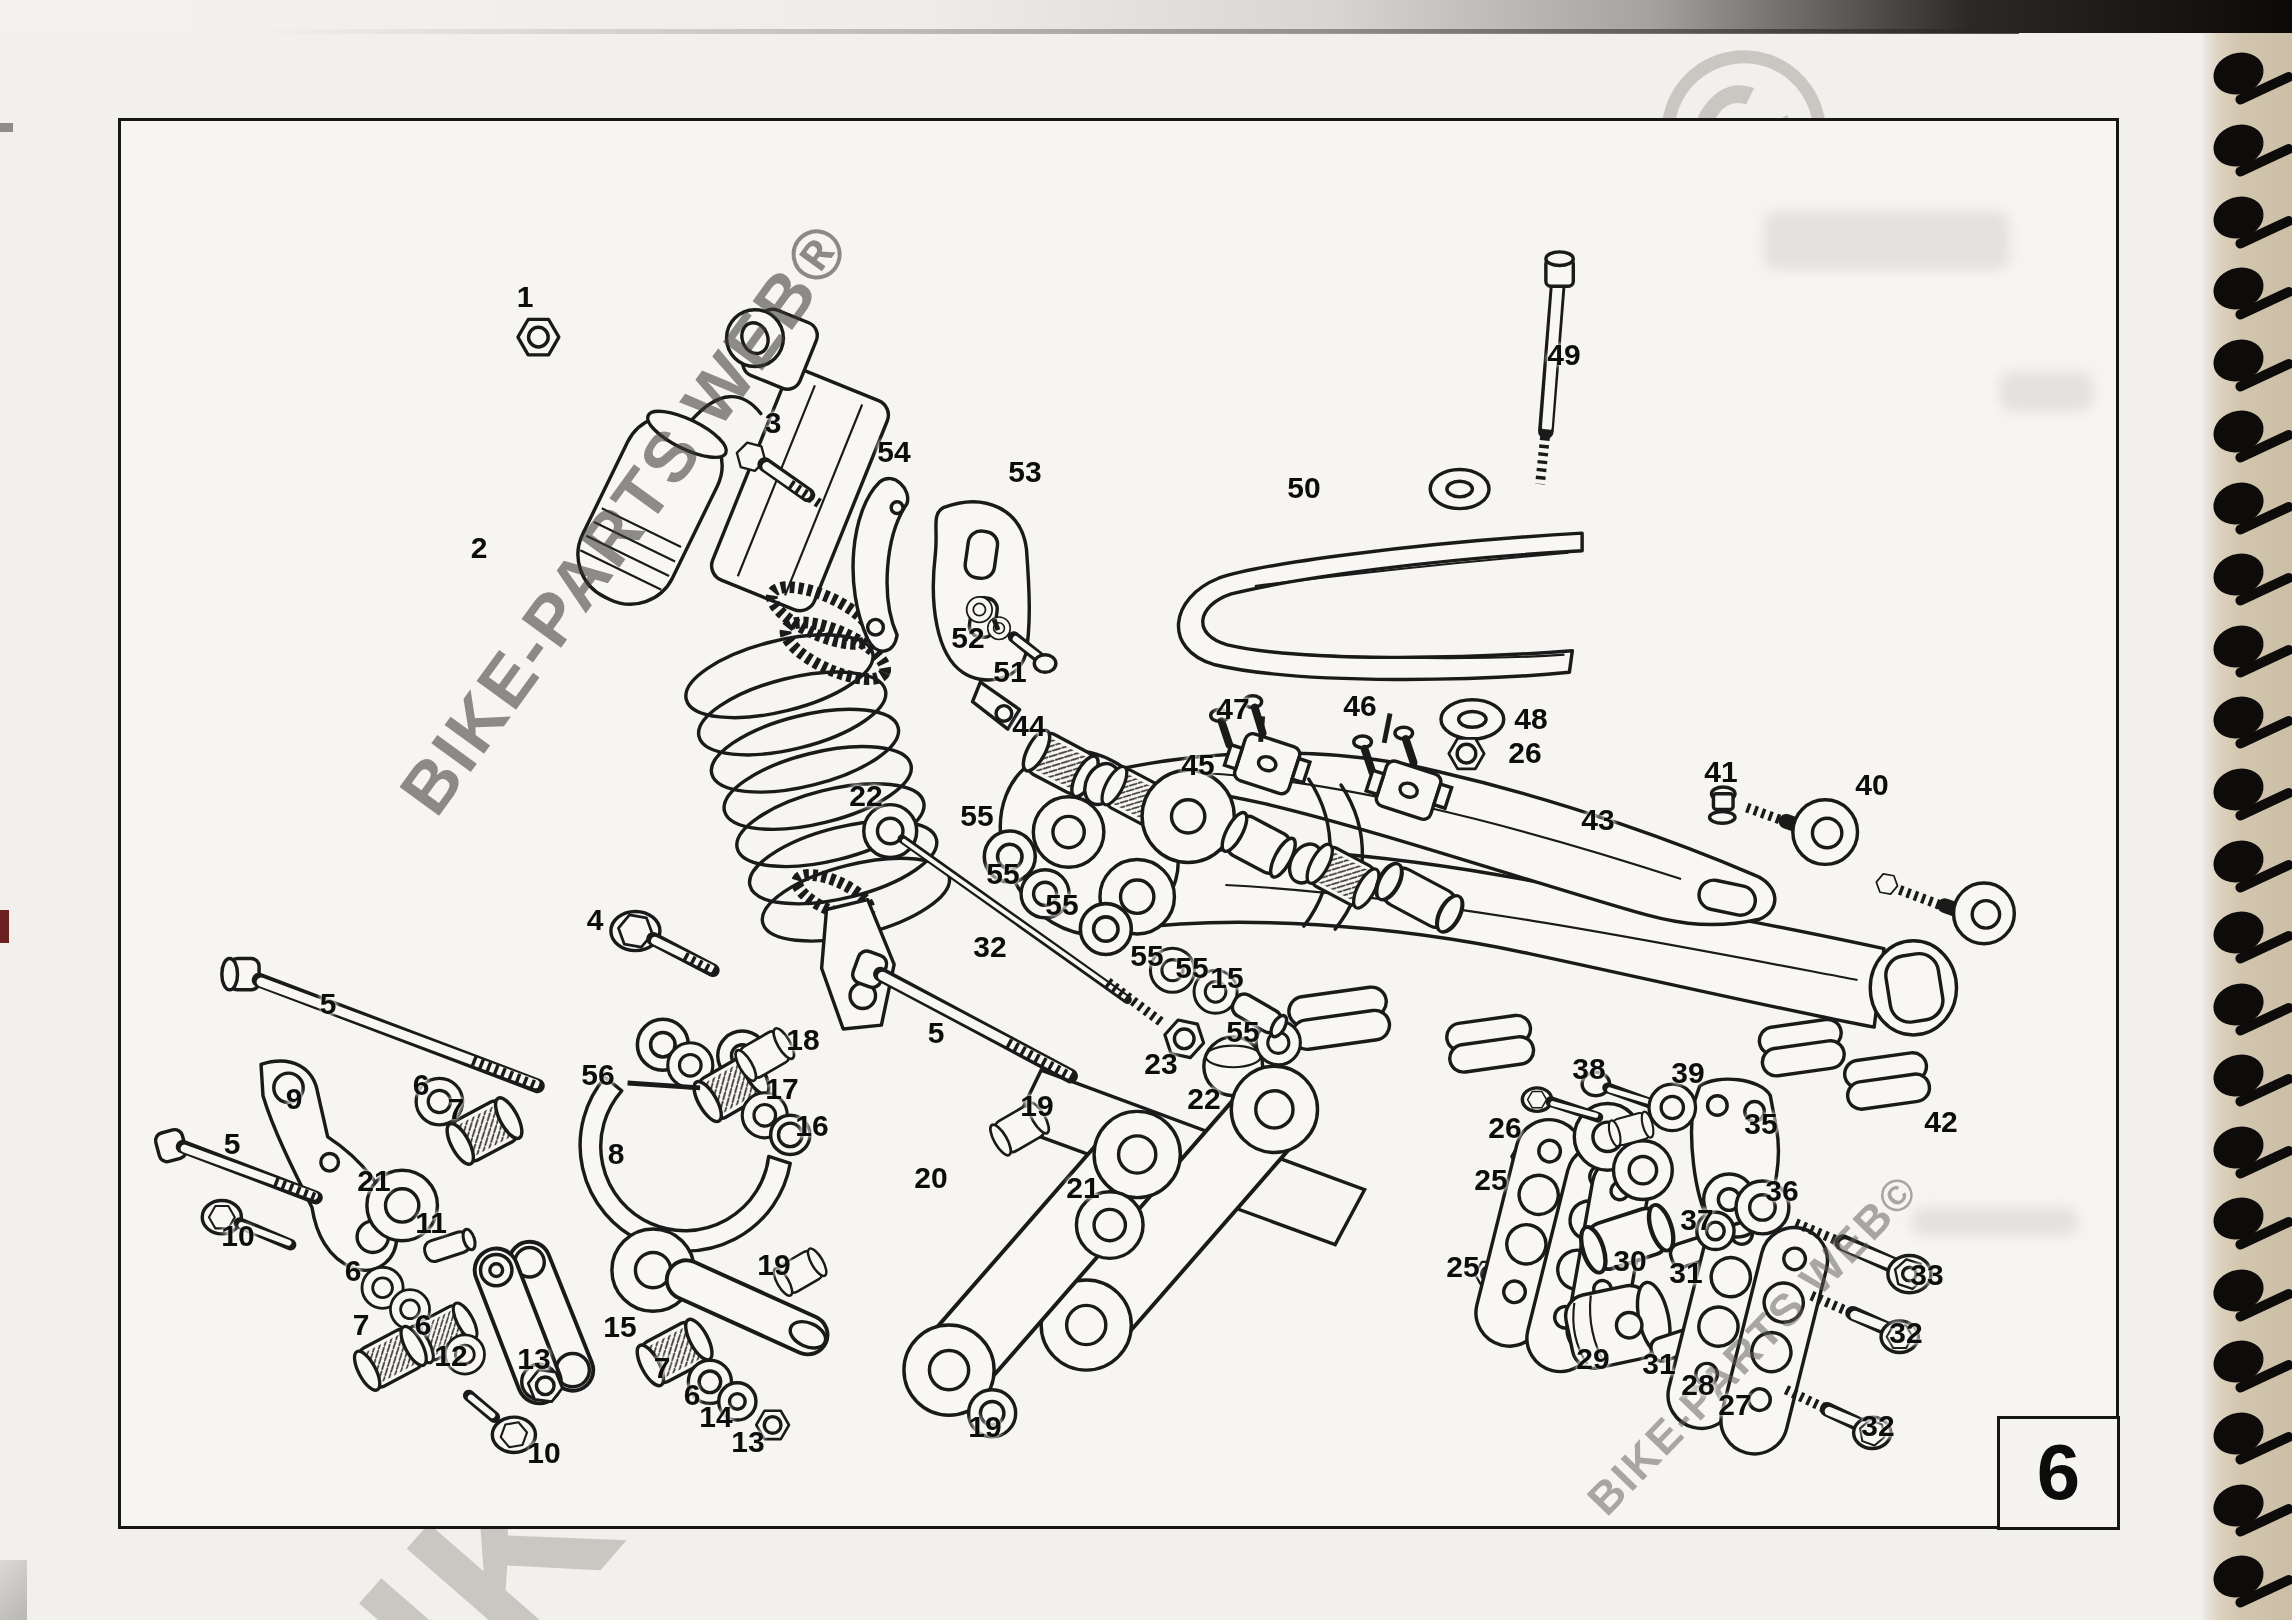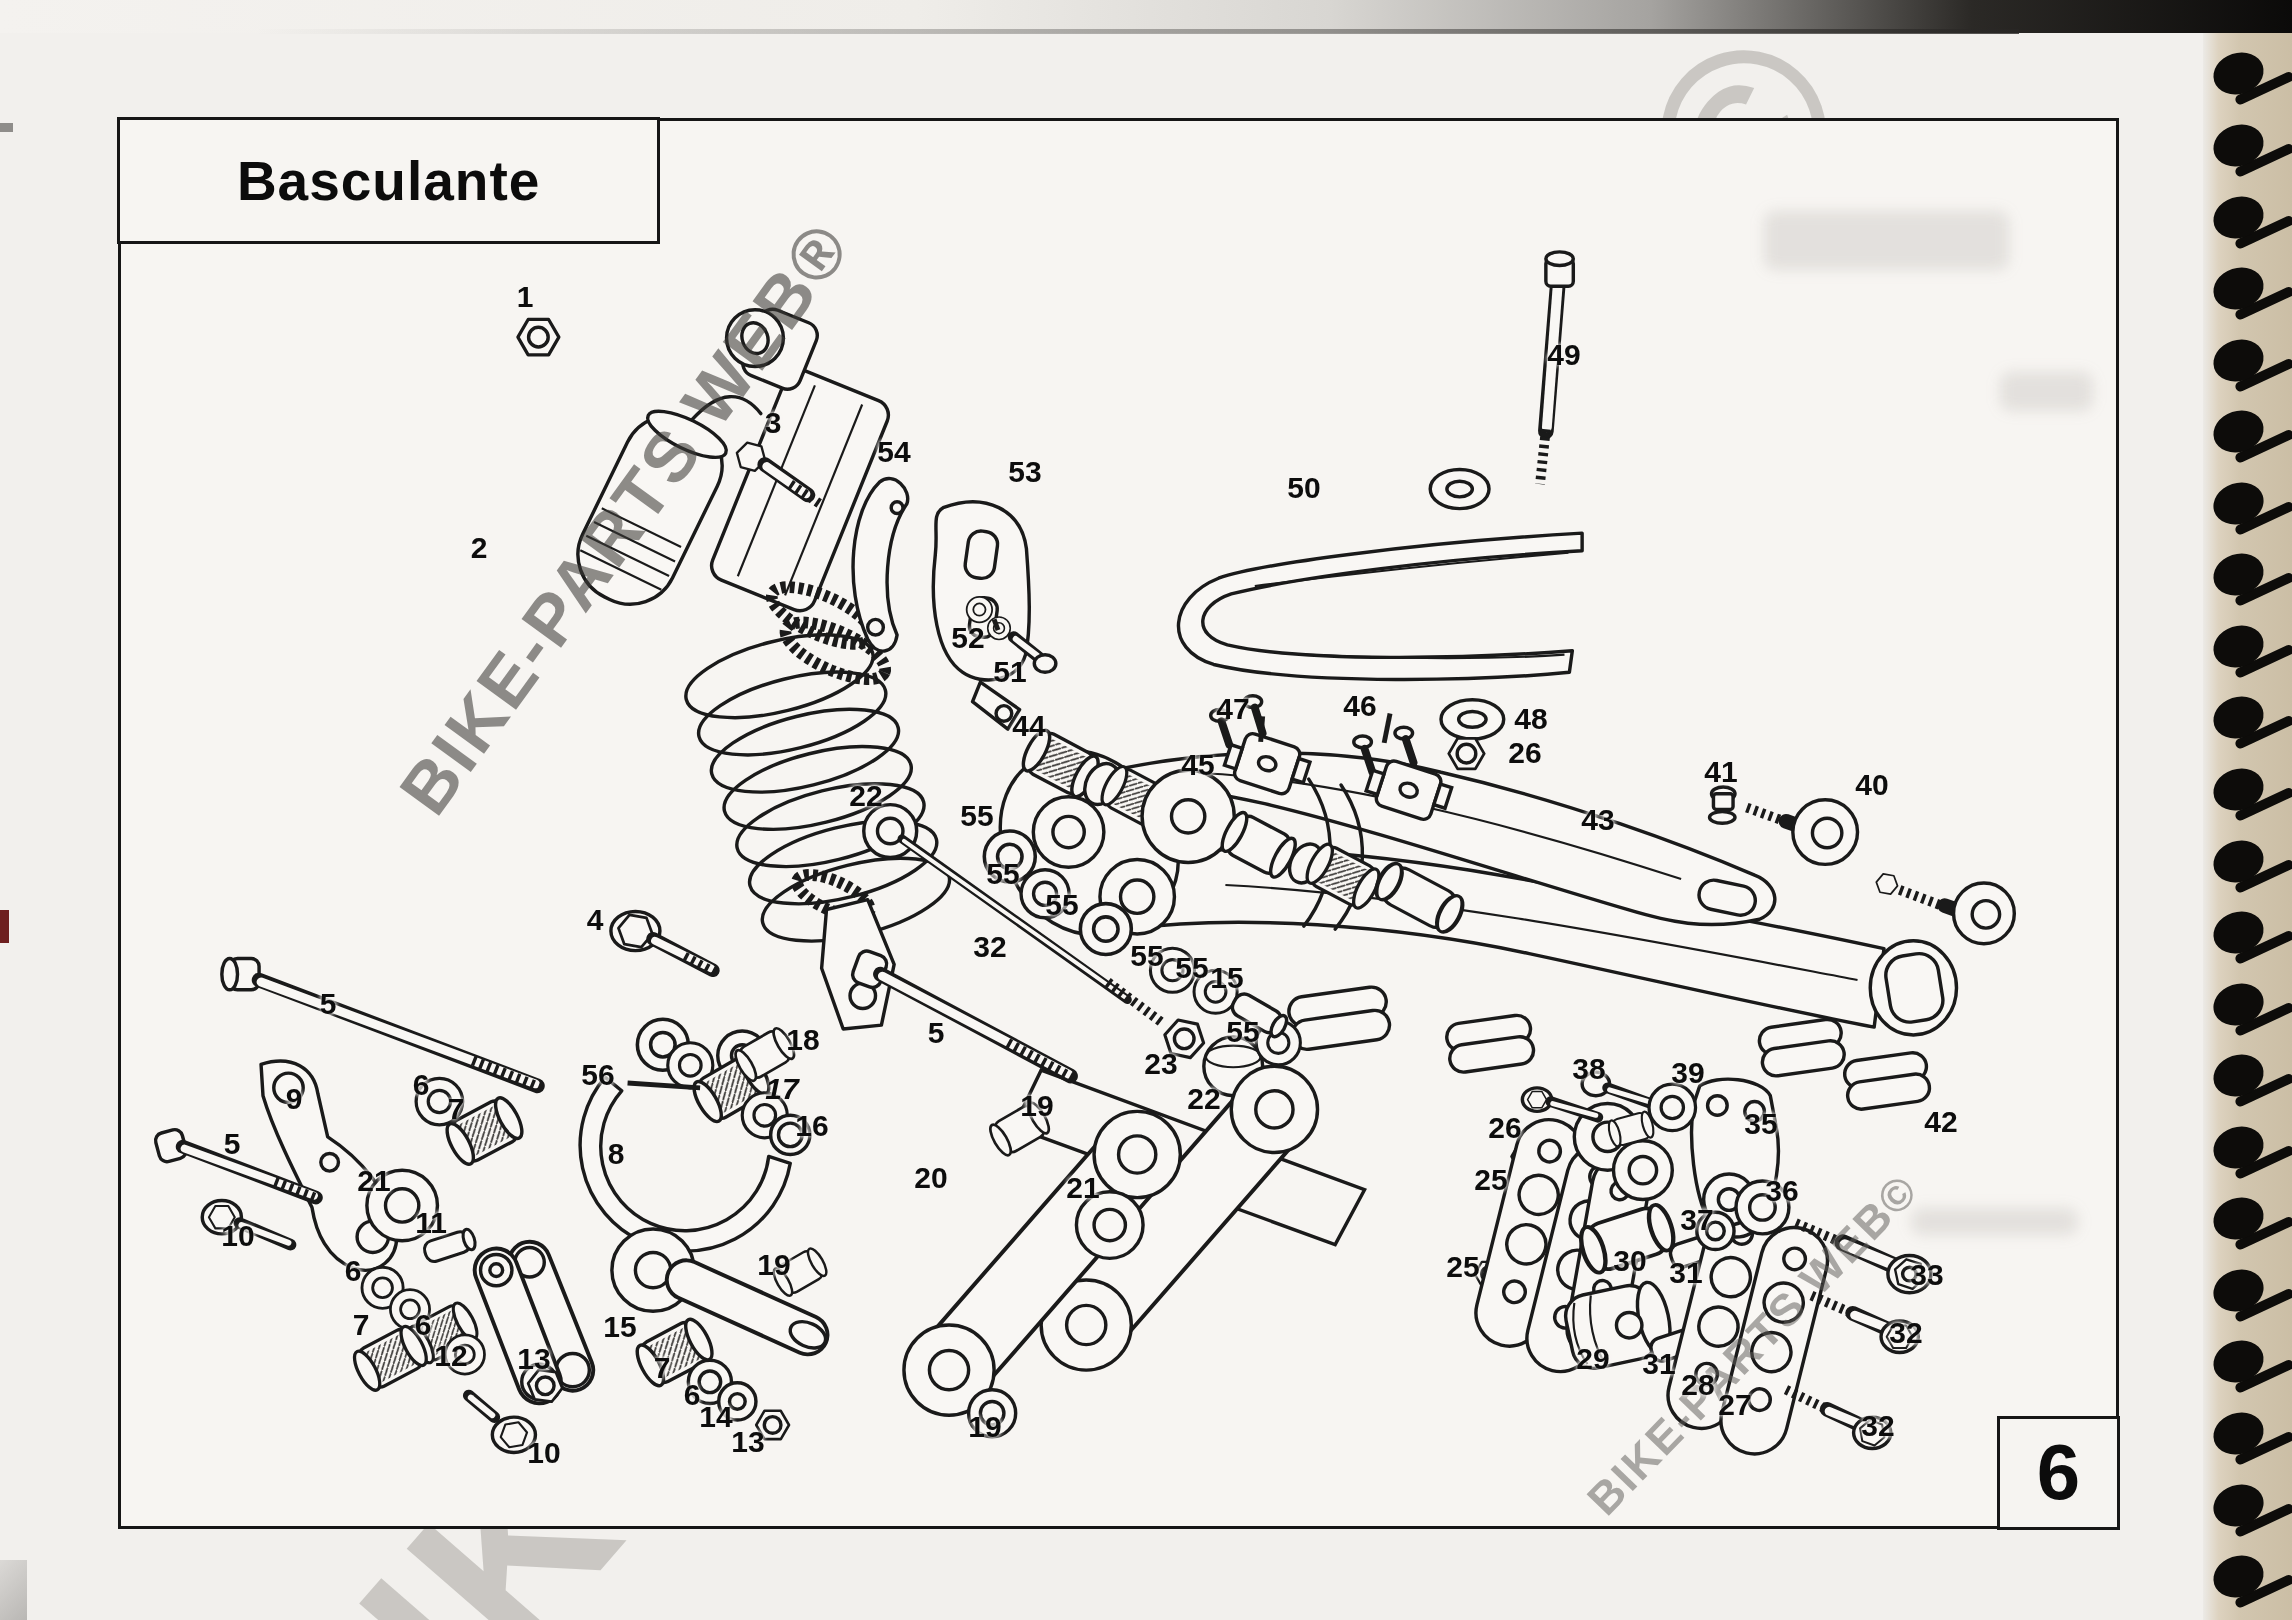--- a/index.html
+++ b/index.html
@@ -140,23 +140,20 @@
         <div class="wire"></div>
         <div class="dot"></div>
       </div>
     </div>
   <div class="top-edge"></div>
   <div class="top-edge-shadow"></div>
 
   <div class="wm wm-large">BIKE-PARTS WEB©</div>
 
   <div class="page-frame">
-    <div class="title-box">
-      <span class="title-text">Basculante</span>
-    </div>
     <div class="pagenum-box">
       <span class="pagenum-text">6</span>
     </div>
   </div>
 
   <svg class="art" width="2293" height="1620" viewBox="0 0 2339 1653">
     <defs>
       <pattern id="kn" width="7" height="7" patternUnits="userSpaceOnUse">
         <path d="M0,7 L7,0" stroke="#2f2d2b" stroke-width="1.6"></path>
       </pattern>
@@ -650,21 +647,21 @@
       <div class="plabel" style="left: 431px; top: 1223px;">11</div>
       <div class="plabel" style="left: 353px; top: 1271px;">6</div>
       <div class="plabel" style="left: 361px; top: 1325px;">7</div>
       <div class="plabel" style="left: 423px; top: 1325px;">6</div>
       <div class="plabel" style="left: 451px; top: 1356px;">12</div>
       <div class="plabel" style="left: 534px; top: 1359px;">13</div>
       <div class="plabel" style="left: 544px; top: 1453px;">10</div>
       <div class="plabel" style="left: 616px; top: 1154px;">8</div>
       <div class="plabel" style="left: 598px; top: 1075px;">56</div>
       <div class="plabel" style="left: 774px; top: 1040px; margin-left: 29px;">18</div>
-      <div class="plabel" style="left: 782px; top: 1089px; font-style: italic;">17</div>
+      <div class="plabel" style="left: 782px; top: 1089px;">17</div>
       <div class="plabel" style="left: 812px; top: 1126px;">16</div>
       <div class="plabel" style="left: 620px; top: 1327px;">15</div>
       <div class="plabel" style="left: 662px; top: 1368px;">7</div>
       <div class="plabel" style="left: 692px; top: 1395px;">6</div>
       <div class="plabel" style="left: 716px; top: 1417px;">14</div>
       <div class="plabel" style="left: 748px; top: 1442px;">13</div>
       <div class="plabel" style="left: 1589px; top: 1069px;">38</div>
       <div class="plabel" style="left: 1688px; top: 1073px; text-align: center;">39</div>
       <div class="plabel" style="left: 1761px; top: 1124px;">35</div>
       <div class="plabel" style="left: 1505px; top: 1128px;">26</div>

